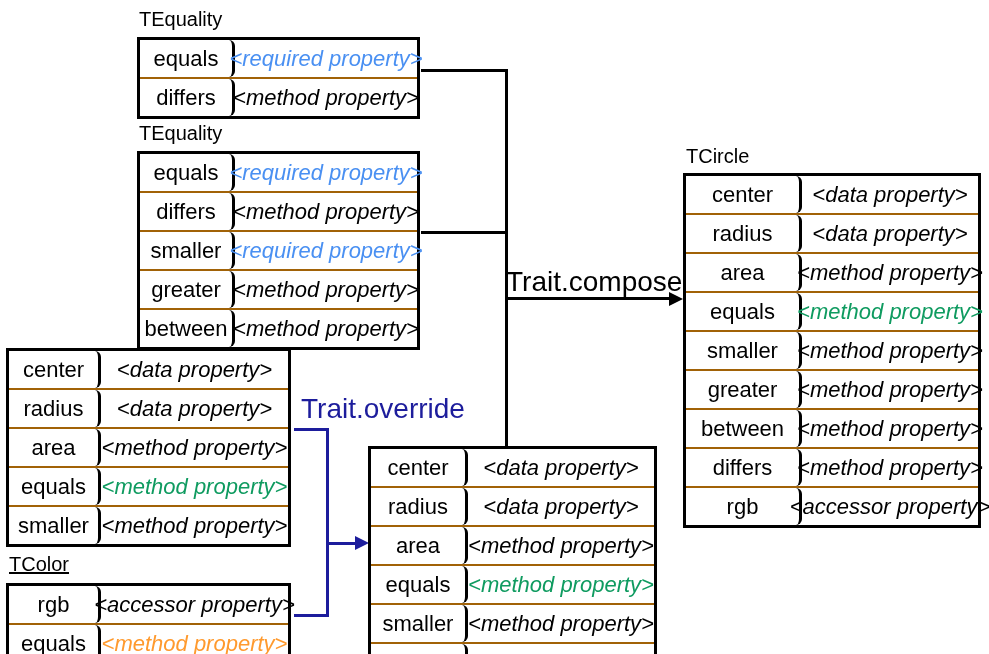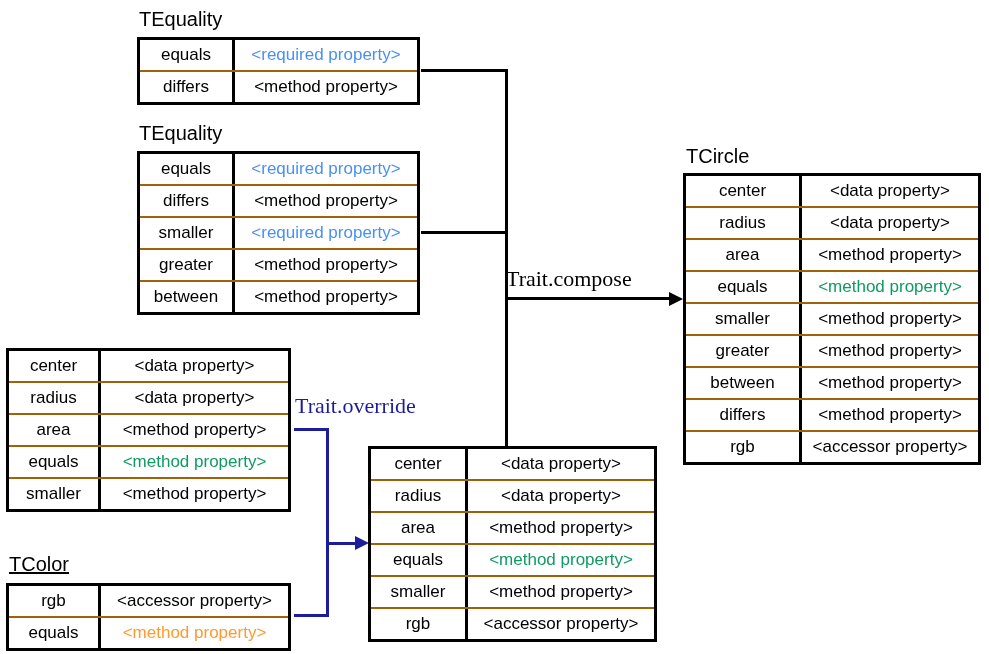--- a/index.html
+++ b/index.html
@@ -9,40 +9,40 @@
   }
   .tbl-title {
     position:absolute; font-size:20px; color:#000; white-space:nowrap;
   }
   .ttable {
     position:absolute; border:3px solid #000; background:#fff;
   }
   .trow { display:flex; }
   .trow + .trow { border-top:2px solid #a16207; }
   .cell {
-    box-sizing:border-box; height:30px; display:flex; align-items:center;
-    justify-content:center; font-size:17px; color:#000; white-space:nowrap;
+    box-sizing:border-box; height:37px; display:flex; align-items:center;
+    justify-content:center; font-size:22px; color:#000; white-space:nowrap;border-radius:6px;
   }
   .key { width:var(--keyw,95px); border-right:3px solid #000; flex:none; }
-  .val { width:var(--valw,182px); flex:none; }
+  .val { width:var(--valw,182px); flex:none;font-style:italic; }
   .line { position:absolute; }
   .line.compose { background:var(--compose,#000); }
   .line.override { background:var(--override,#1d1d9c); }
   .arrowhead {
     position:absolute; width:0; height:0;
     border-top:7px solid transparent; border-bottom:7px solid transparent;
   }
   .arrowhead.compose { border-left:14px solid var(--compose,#000); }
   .arrowhead.override { border-left:14px solid var(--override,#1d1d9c); }
   .op-label {
-    position:absolute; font-family:Liberation Serif, serif;
-    font-size:22px; white-space:nowrap;
+    position:absolute; font-family:Liberation Sans, sans-serif;
+    font-size:28px; white-space:nowrap;
   }
   .op-label.compose { color:var(--compose,#000); }
-  .op-label.override { color:var(--override,#1d1d9c); }
+  .op-label.override { color:var(--override,#1d1d9c);margin-left:6px; }
 </style>
 </head>
 <body>
 
 <div class="canvas" style="--compose: #000000; --override: #1d1d9c;">
 
   <div class="line compose" style="left:421px; top:69px;  width:87px;  height:3px;"></div>
   <div class="line compose" style="left:421px; top:231px; width:87px;  height:3px;"></div>
   <div class="line compose" style="left:505px; top:69px;  width:3px;   height:380px;"></div>
   <div class="line compose" style="left:505px; top:297px; width:166px; height:3px;"></div>

